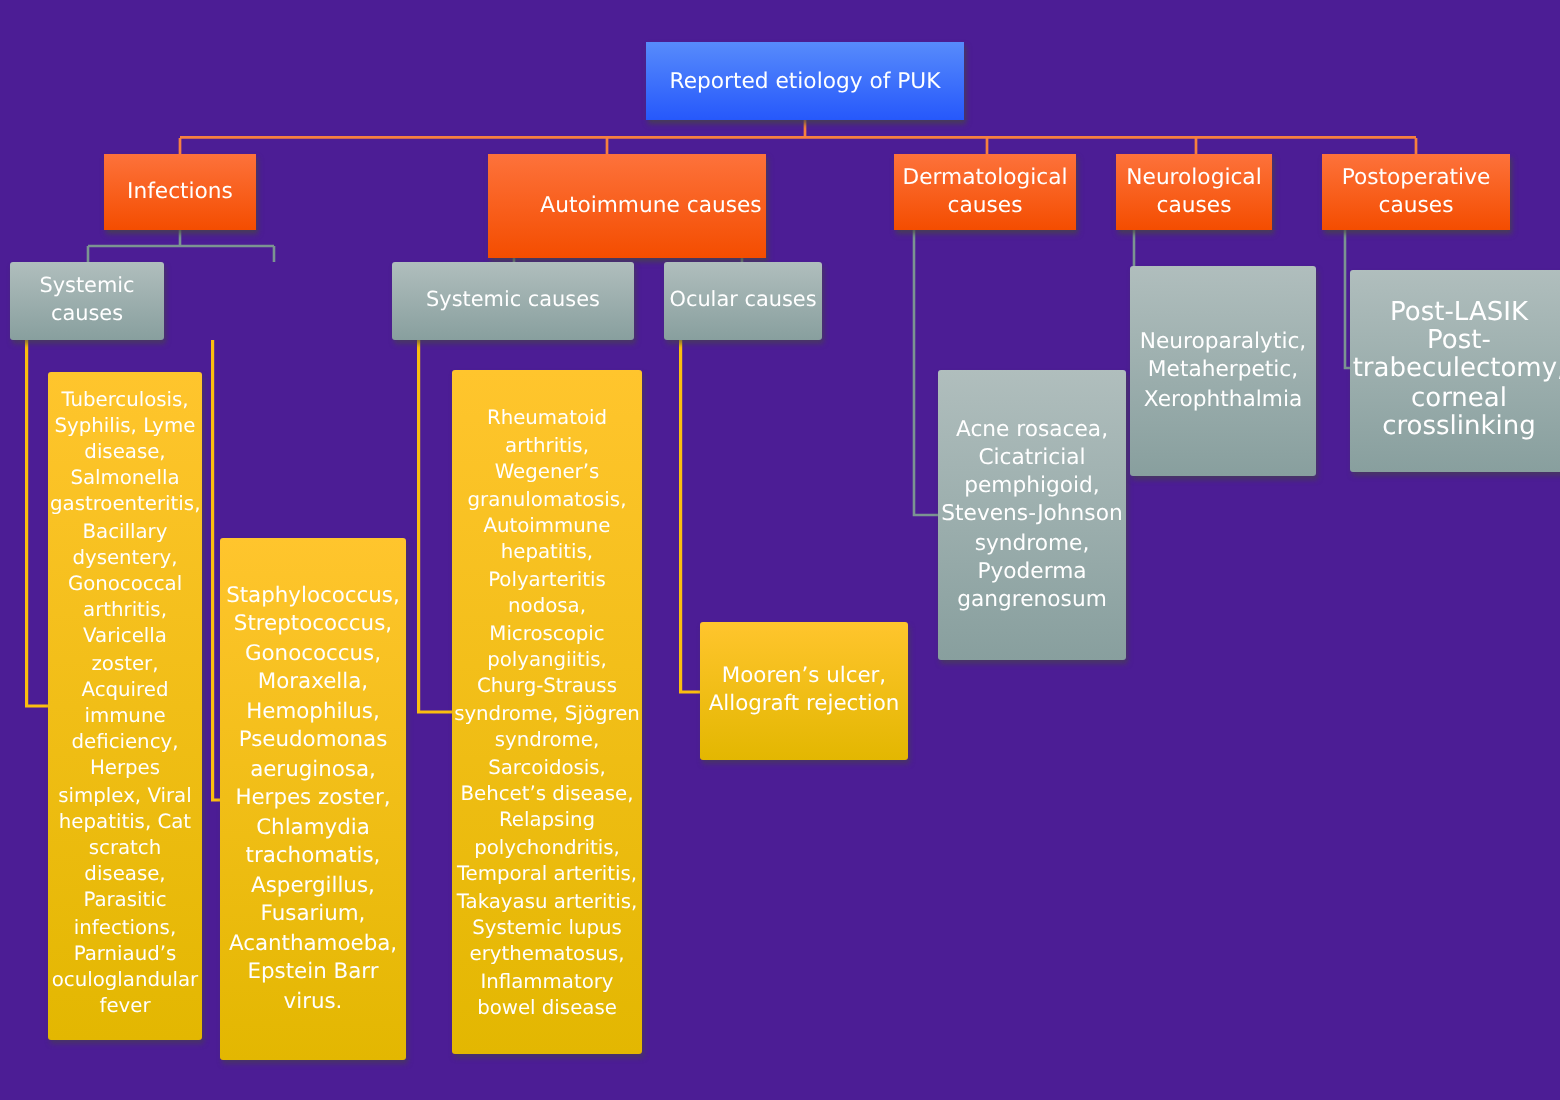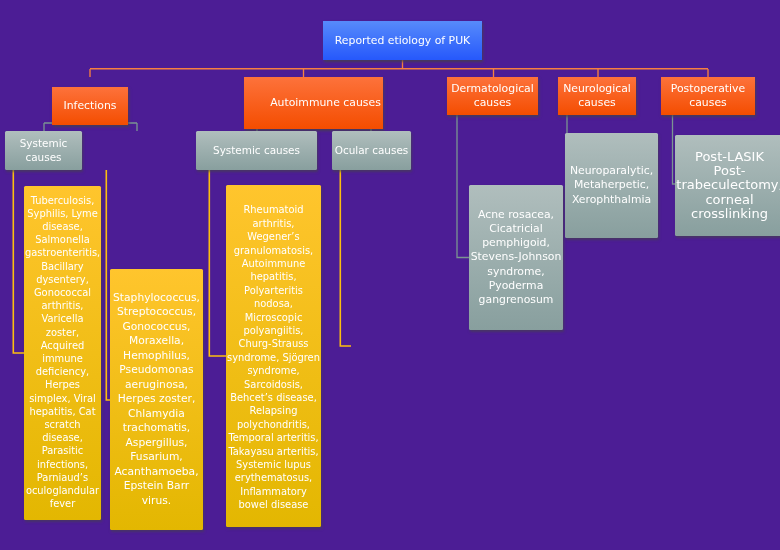--- a/index.html
+++ b/index.html
@@ -57,21 +57,21 @@
     <path d="M13.3 170 L13.3 353 L25 353" stroke="#fbbe10" stroke-width="1.6" fill="none"></path>
     <path d="M106.3 170 L106.3 400 L111 400" stroke="#fbbe10" stroke-width="1.6" fill="none"></path>
     <path d="M209.3 170 L209.3 356 L227 356" stroke="#fbbe10" stroke-width="1.6" fill="none"></path>
     <path d="M340.3 170 L340.3 346 L351 346" stroke="#fbbe10" stroke-width="1.6" fill="none"></path>
   </svg>
 
   <div class="node n-blue lvl0" style="left:323px;top:21px;width:159px;height:39px;">
     <span>Reported etiology of PUK</span>
   </div>
 
-  <div class="node n-orange lvl1" style="left:52px;top:87px;width:76px;height:38px;">
+  <div class="node n-orange lvl1" style="left:52px;top:77px;width:76px;height:38px;">
     <span>Infections</span>
   </div>
   <div class="node n-orange lvl1" style="left:244px;top:77px;width:139px;height:52px;padding-left:24px;">
     <span>Autoimmune causes</span>
   </div>
   <div class="node n-orange lvl1" style="left:447px;top:77px;width:91px;height:38px;">
     <span>Dermatological causes</span>
   </div>
   <div class="node n-orange lvl1" style="left:558px;top:77px;width:78px;height:38px;">
     <span>Neurological causes</span>
@@ -102,14 +102,17 @@
 
   <div class="node n-yellow lvl3c" style="left:24px;top:186px;width:77px;height:334px;">
     <span>Tuberculosis, Syphilis, Lyme disease, Salmonella gastroenteritis, Bacillary dysentery, Gonococcal arthritis, Varicella zoster, Acquired immune deficiency, Herpes simplex, Viral hepatitis, Cat scratch disease, Parasitic infections, Parniaud’s oculoglandular fever</span>
   </div>
   <div class="node n-yellow lvl3b" style="left:110px;top:269px;width:93px;height:261px;line-height:14.5px;padding-bottom:0px;">
     <span>Staphylococcus, Streptococcus, Gonococcus, Moraxella, Hemophilus, Pseudomonas aeruginosa, Herpes zoster, Chlamydia trachomatis, Aspergillus, Fusarium, Acanthamoeba, Epstein Barr virus.</span>
   </div>
   <div class="node n-yellow lvl3a" style="left:226px;top:185px;width:95px;height:342px;">
     <span>Rheumatoid arthritis, Wegener’s granulomatosis, Autoimmune hepatitis, Polyarteritis nodosa, Microscopic polyangiitis, Churg-Strauss syndrome, Sjögren syndrome, Sarcoidosis, Behcet’s disease, Relapsing polychondritis, Temporal arteritis, Takayasu arteritis, Systemic lupus erythematosus, Inflammatory bowel disease</span>
   </div>
+  <div class="node n-yellow lvl3b" style="left:350px;top:311px;width:104px;height:69px;line-height:13.9px;padding-bottom:1px;">
+    <span>Mooren’s ulcer, Allograft rejection</span>
+  </div>
 
 </div>
 
 </body></html>

